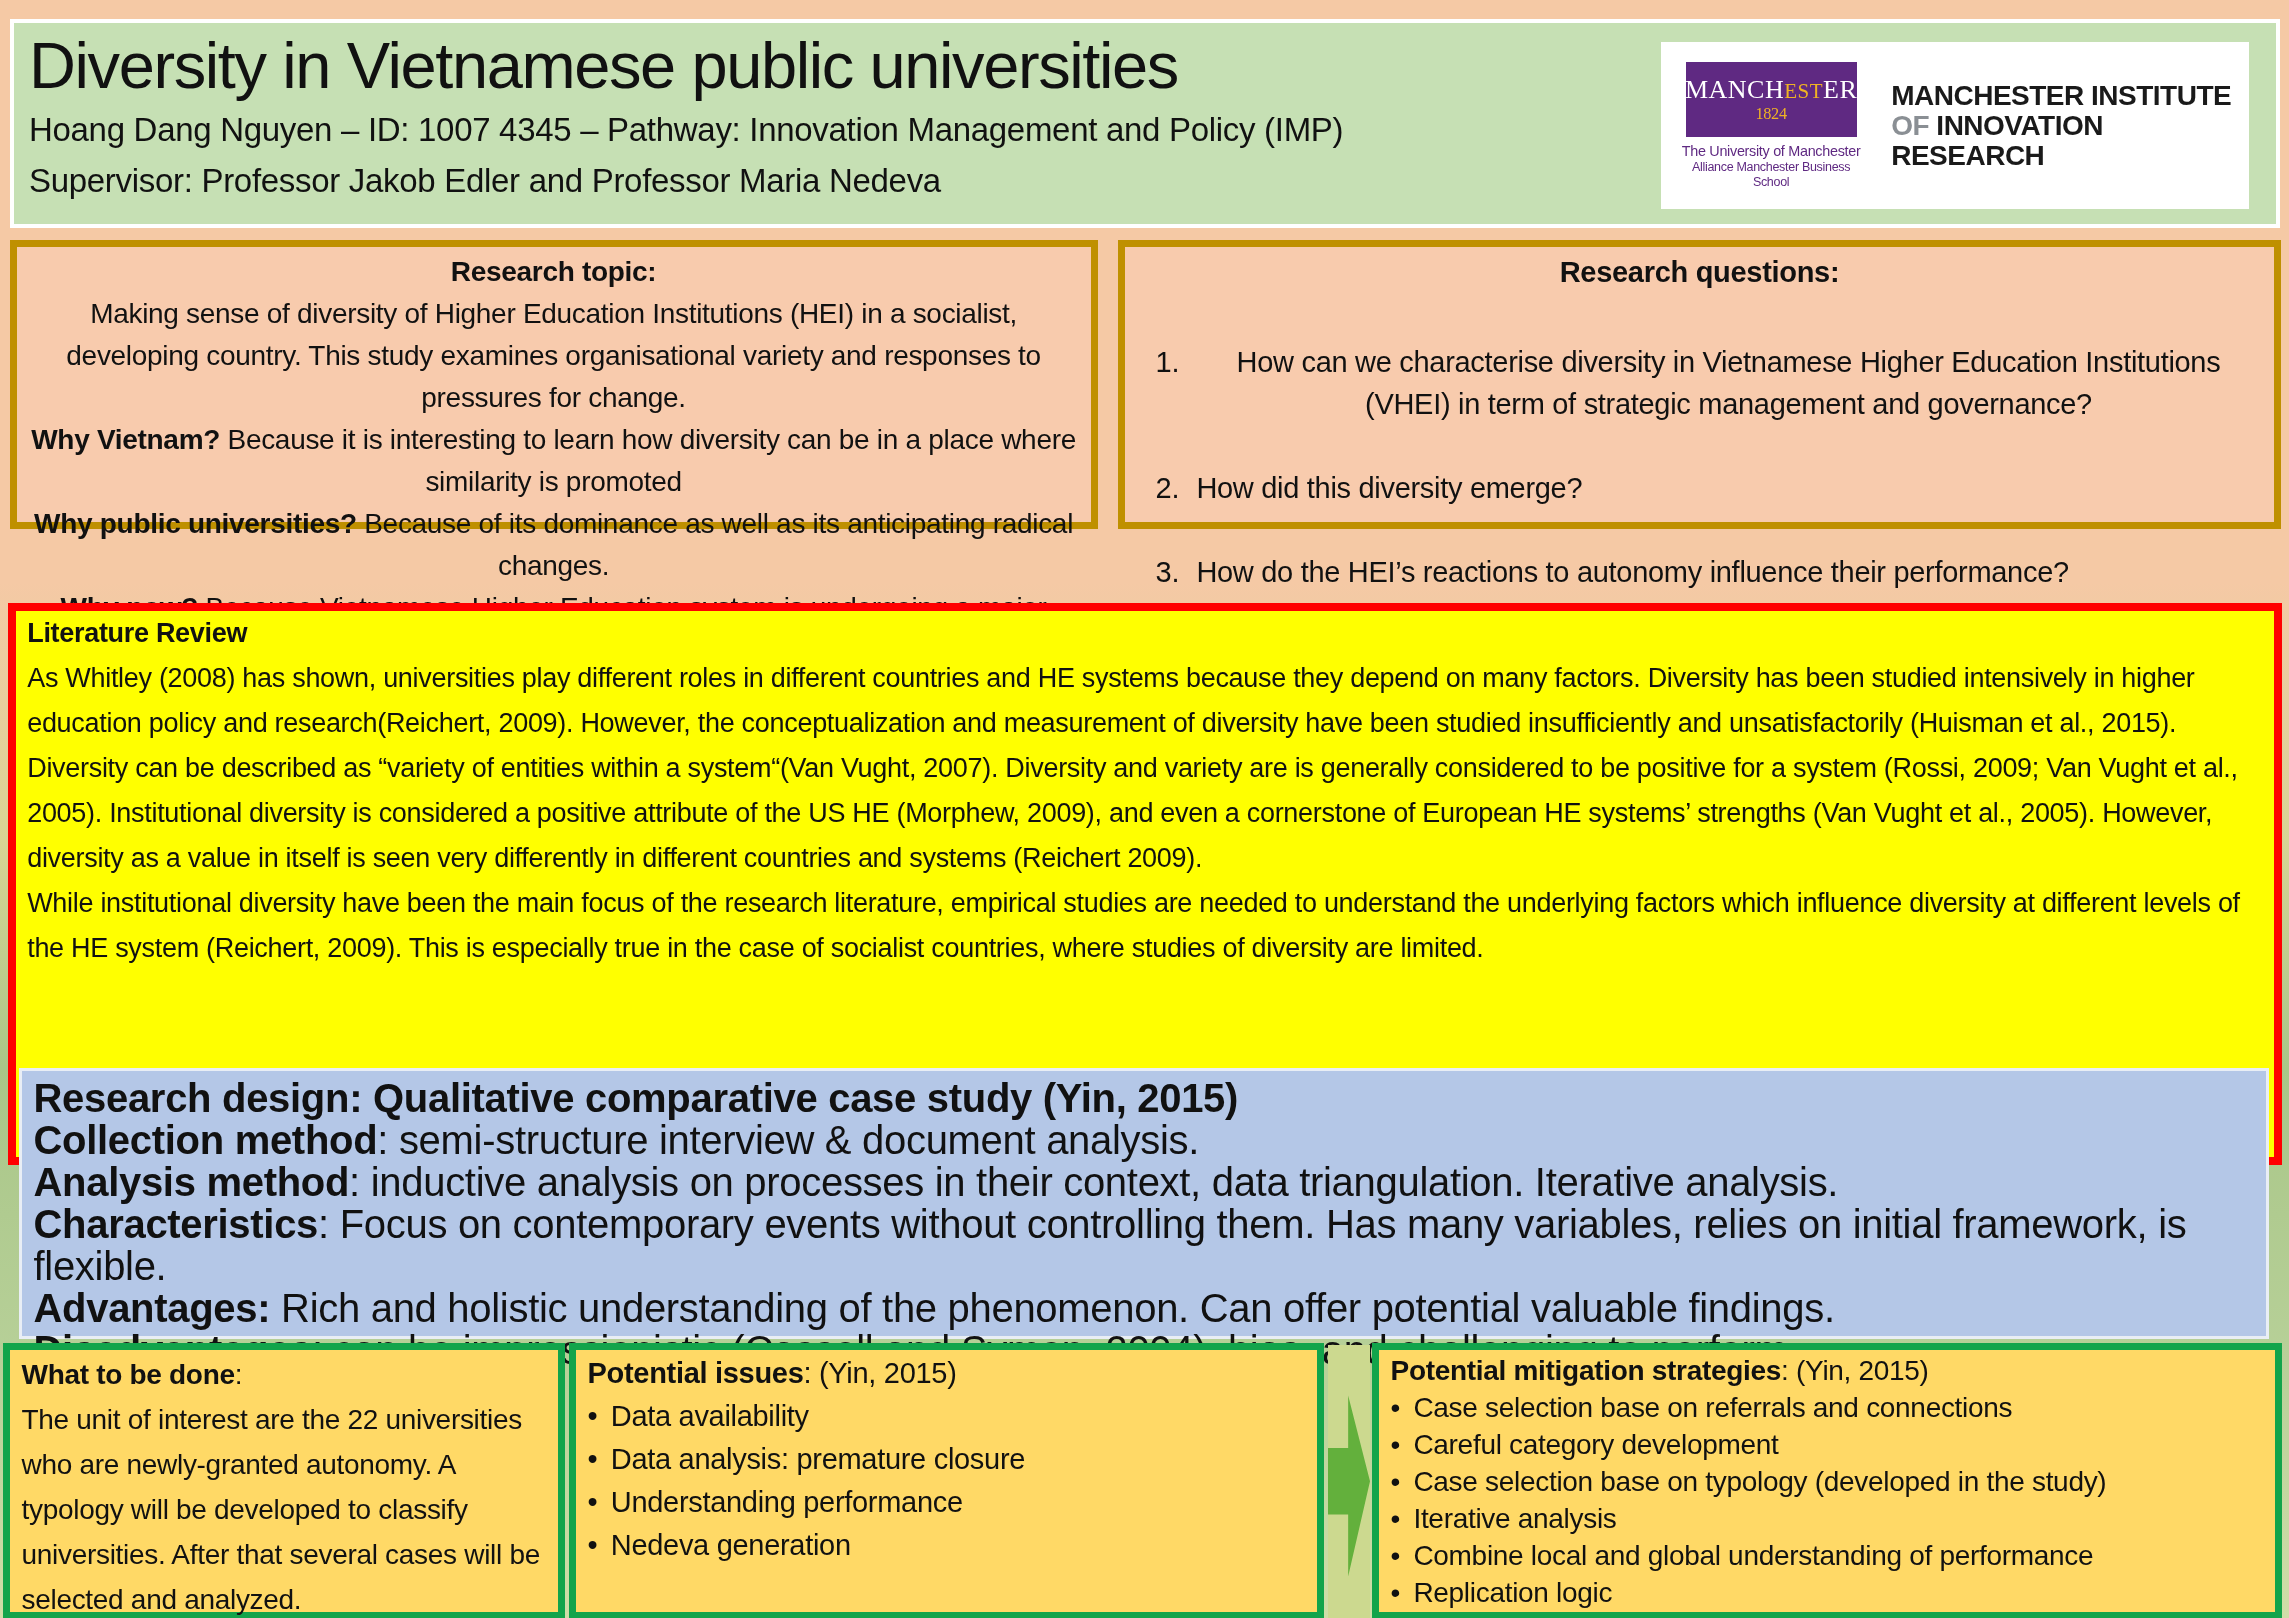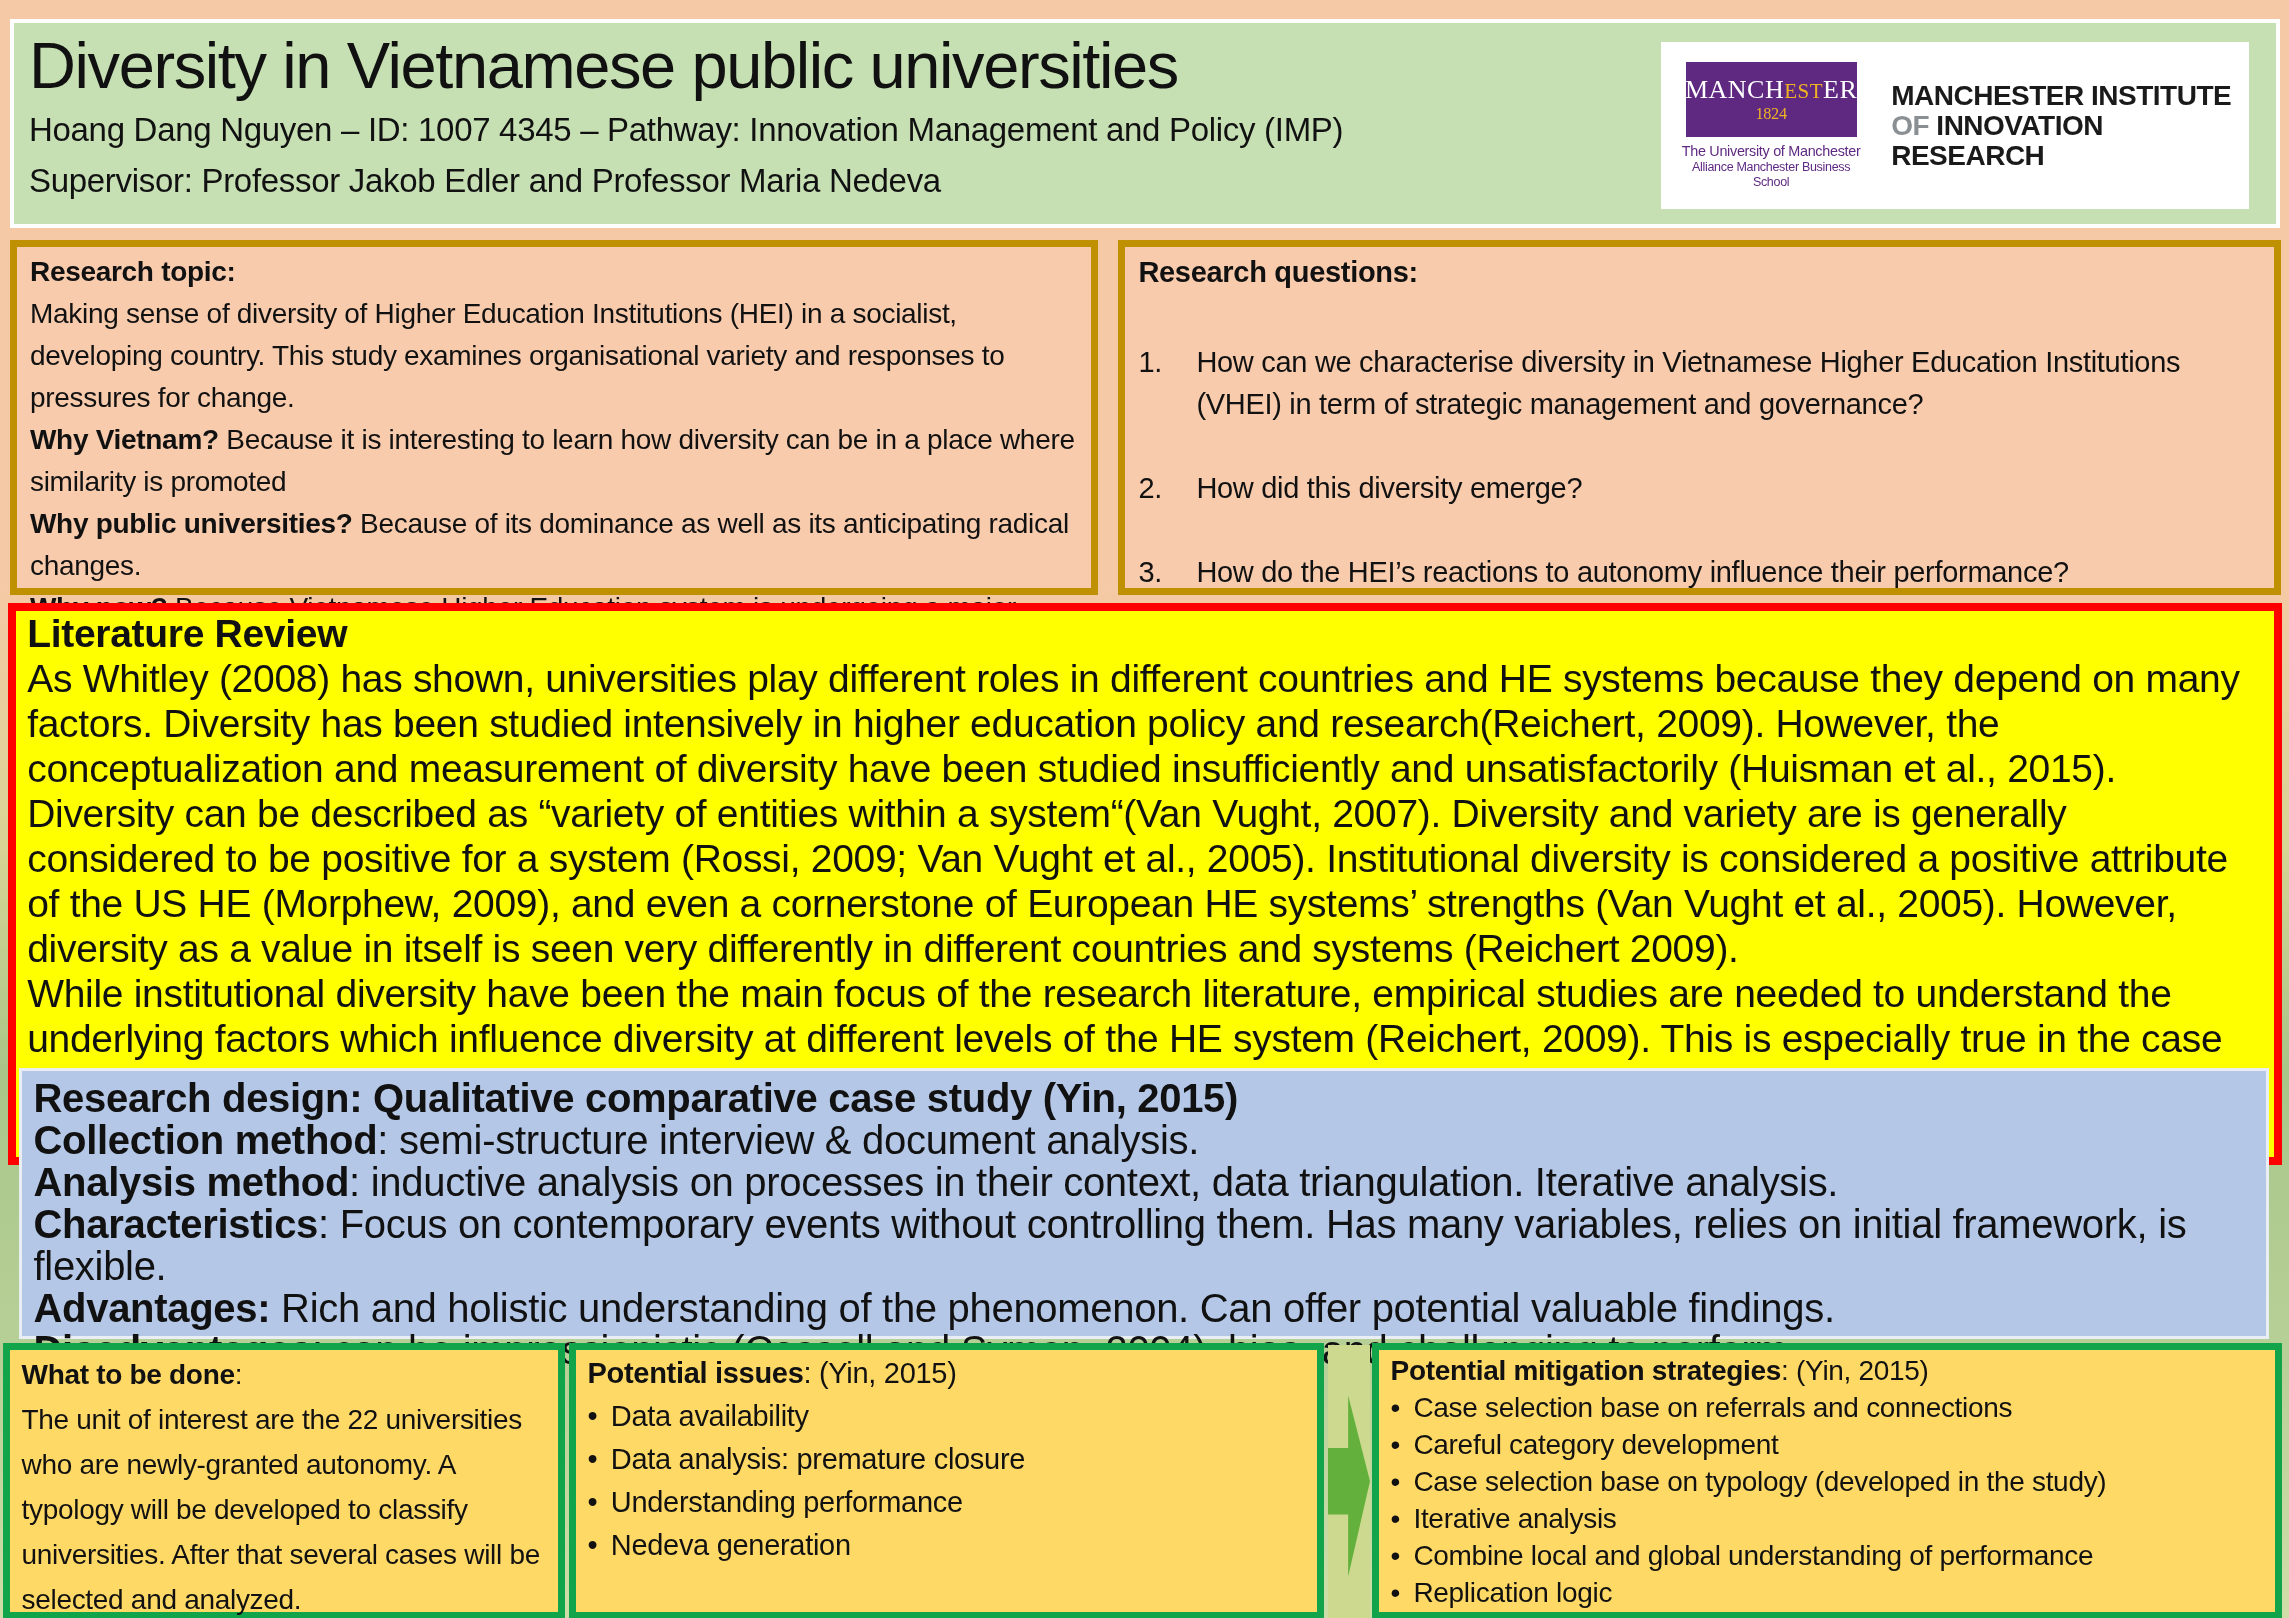--- a/index.html
+++ b/index.html
@@ -21,30 +21,30 @@
     display:flex;flex-direction:column;align-items:center;justify-content:center;
     font-family:"Liberation Serif","DejaVu Serif",serif;}
   .uom-word{font-size:26px;letter-spacing:0.5px;line-height:27px;}
   .uom-word .est{color:#f0b323;font-size:21px;}
   .uom-year{color:#f0b323;font-size:16.3px;line-height:17.3px;}
   .uom-sub1{color:#5f2982;font-size:14.4px;line-height:17.3px;margin-top:5.8px;}
   .uom-sub2{color:#5f2982;font-size:12.5px;line-height:14.4px;}
   .miir{font-weight:bold;font-size:28px;line-height:30px;letter-spacing:-0.5px;color:#1a1a1a;}
   .miir .of{color:#8a8f94;font-weight:600;}
   
-  .goldbox{background:#f8cbad;border:7.7px solid #bf9000;padding:3.8px 13.4px;top:240px;height:355px;font-size:28px;line-height:42px;}
+  .goldbox{background:#f8cbad;border:7.7px solid #bf9000;padding:3.8px 13.4px;top:240px;height:289px;font-size:28px;line-height:42px;text-align:center;}
   #topic{left:9.6px;width:1088px;}
   #questions{left:1118px;width:1163px;font-size:29px;}
   .h{font-weight:bold;}
   .q-head{margin-bottom:48px;}
   .q-item{display:flex;margin-bottom:42px;}
   .q-num{flex:none;width:58px;}
   
   #lit{left:7.7px;top:603px;width:2274px;height:562px;background:#ffff00;border:8.6px solid #ff0000;
-    padding:0 11.5px;font-size:39px;line-height:45px;}
+    padding:0 11.5px;font-size:27px;line-height:45px;}
   
   #design{left:19px;top:1068px;width:2250px;height:271px;background:#b4c7e7;border:3.8px solid #e9eef5;
     padding:5.8px 11.5px;font-size:40px;line-height:42px;}
   
   .greenbox{background:#ffd966;border:7.7px solid #12a44b;padding:1.9px 11.5px;top:1343px;height:276px;}
   #todo{left:3px;width:562px;font-size:28px;line-height:45px;}
   #issues{left:569px;width:755px;font-size:29px;line-height:43px;}
   #mitig{left:1372px;width:910px;font-size:28px;line-height:37px;}
   .bul{display:flex;gap:13.4px;}
   .dot{flex:none;}

